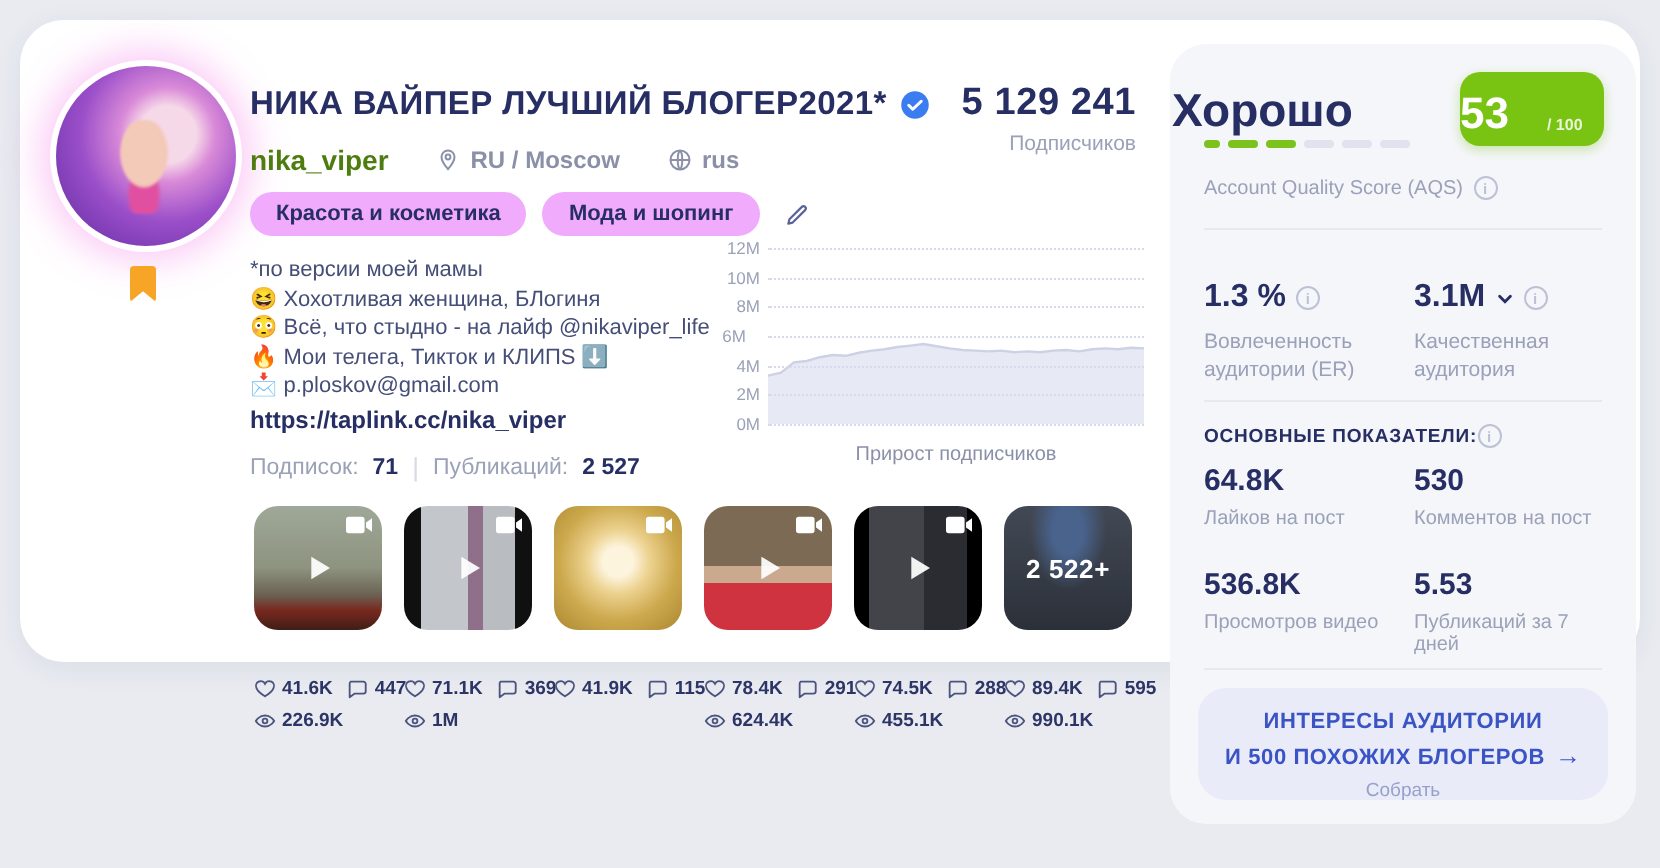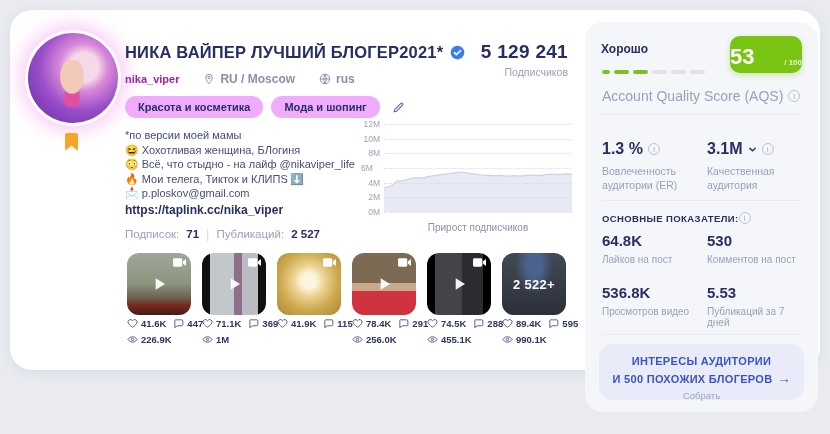--- a/index.html
+++ b/index.html
@@ -1,18 +1,18 @@
 <!DOCTYPE html>
 <html><head>
 <meta charset="utf-8">
 <style>
   * { margin:0; padding:0; box-sizing:border-box; }
   body { font-family:"Liberation Sans",sans-serif; background:#e9ebf1; }
   .stage { position:relative; width:830px; height:434px; background:#e9ebf1; overflow:hidden; }
-  .card { position:absolute; left:10px; top:10px; width:810px; height:360px; background:#ffffff;
+  .card { position:absolute; left:10px; top:10px; width:810px; height:321px; background:#ffffff;
           border-radius:22px; box-shadow:0 3px 14px rgba(40,50,90,.07); }
 
   
   .avatar { position:absolute; left:18px; top:23px; width:90px; height:90px; border-radius:50%;
             background: radial-gradient(circle at 62% 38%, #f6d9e8 0 18%, #d98ad8 30%, #9b4fc9 55%, #7b3bb4 78%, #6a2fa5 100%);
             box-shadow:0 0 0 3px #fff, 0 0 18px 8px rgba(246,140,235,.45); }
   .avatar::after { content:""; position:absolute; left:26%; top:30%; width:46%; height:52%;
             background: radial-gradient(ellipse at 50% 35%, #f3c9b8 0 38%, transparent 42%),
                         radial-gradient(ellipse at 50% 80%, #e14fa0 0 22%, transparent 30%);
             filter:blur(.4px); border-radius:50%; }
@@ -21,21 +21,21 @@
 
   .title-row { position:absolute; left:115px; top:33px; display:flex; align-items:center; gap:7px; }
   .title { font-size:16.5px; font-weight:700; color:#272e63; letter-spacing:.2px; }
   .verified { width:15px; height:15px; flex:0 0 auto; }
 
   .followers { position:absolute; right:252px; top:31px; text-align:right; }
   .followers .num { font-size:19px; font-weight:700; color:#272e63; letter-spacing:.3px; }
   .followers .lbl { font-size:10.5px; color:#9aa1b8; margin-top:3px; }
 
   .meta-row { position:absolute; left:115px; top:62px; display:flex; align-items:center; gap:24px; }
-  .username { color:#a21caf; font-size:11px; font-weight:700; cursor:pointer; }
+  .username { color:#4d7c0f; font-size:14px; font-weight:700; cursor:pointer; }
   .meta-item { display:flex; align-items:center; gap:5px; color:#8a90a8; font-size:12px; font-weight:600; }
   .meta-item svg { width:12px; height:12px; }
 
   .tags-row { position:absolute; left:115px; top:86px; display:flex; align-items:center; gap:8px; }
   .pill { background:#f0abfc; color:#272e63; font-size:11px; font-weight:700; padding:5px 13px;
           border-radius:14px; cursor:pointer; }
   .pencil { width:13px; height:13px; margin-left:4px; cursor:pointer; }
 
   .bio { position:absolute; left:115px; top:118px; font-size:11px; line-height:14.6px; color:#454e78; }
   .bio div { white-space:nowrap; }
@@ -54,47 +54,47 @@
                    font-size:10px; color:#8a90a8; }
 
   
   .posts { position:absolute; left:117px; top:243px; display:flex; gap:11px; }
   .post { width:64px; cursor:pointer; }
   .pimg { position:relative; width:64px; height:62px; border-radius:12px; overflow:hidden; }
   .vid { position:absolute; right:5px; top:5px; width:13px; height:9px; }
   .play { position:absolute; left:50%; top:50%; width:20px; height:20px; transform:translate(-50%,-50%); }
   .overlay { position:absolute; inset:0; display:flex; align-items:center; justify-content:center;
              background:rgba(22,26,38,.28); color:#fff; font-size:13px; font-weight:700; letter-spacing:.3px; }
-  .prow { display:flex; align-items:center; gap:7px; margin-top:3px; }
+  .prow { display:flex; align-items:center; gap:7px; margin-top:24px; }
   .prow.views { margin-top:5px; }
   .pstat { display:flex; align-items:center; gap:3px; font-size:9.5px; font-weight:700; color:#2c3566; }
   .sic { width:11px; height:11px; flex:0 0 auto; }
 
   .t1 { background:linear-gradient(180deg,#9fa898 0%,#8d937f 50%,#6b6152 72%,#79291f 84%,#3f1d16 100%); }
   .t2 { background:linear-gradient(90deg,#101010 0 13%,#c3c6ca 13% 50%,#8f6f8a 50% 62%,#b9bcc0 62% 87%,#101010 87%); }
   .t3 { background:radial-gradient(circle at 50% 45%,#fdf4dd 0 16%,#ecd28f 34%,#cda94e 62%,#ab8730 100%); }
   .t4 { background:linear-gradient(180deg,#7d6a55 0 48%,#caa98f 48% 62%,#cf3340 62% 100%); }
   .t5 { background:linear-gradient(90deg,#000 0 12%,#43444a 12% 55%,#2b2c31 55% 88%,#000 88%); }
   .t6 { background:radial-gradient(ellipse at 50% 20%,#5d80b4 0 17%,rgba(0,0,0,0) 42%),
                    linear-gradient(180deg,#555c66 0,#343940 100%); }
 
   
   .panel { position:absolute; left:575px; top:12px; width:233px; height:390px; background:#f5f6fa;
            border-radius:18px; }
-  .p-head { position:absolute; left:16px; top:20px; font-size:12px; font-weight:700; color:#272e63; }
+  .p-head { position:absolute; left:1px; top:20px; font-size:23px; font-weight:700; color:#272e63; }
   .aqs-bar { position:absolute; left:17px; top:48px; display:flex; gap:4px; align-items:center; }
   .dash { height:4px; border-radius:2px; background:#e0e3ee; }
   .dash.on { background:#7bc31c; }
   .score-badge { position:absolute; right:16px; top:14px; width:72px; height:37px; background:#79c312;
-                 border-radius:10px; display:flex; align-items:flex-end; justify-content:space-between;
+                 border-radius:10px; display:flex; align-items:flex-end; justify-content:flex-start;
                  padding-bottom:5px; gap:19px; box-shadow:0 2px 6px rgba(120,195,20,.35); }
   .score-badge .v { color:#fff; font-size:22px; font-weight:700; line-height:22px; }
   .score-badge .m { color:#eaf6d8; font-size:8px; font-weight:700; line-height:11px; }
   .aqs-label { position:absolute; left:17px; top:66px; display:flex; align-items:center; gap:5px;
-               font-size:14px; color:#9aa1b8; }
+               font-size:10px; color:#9aa1b8; }
   .info { width:12px; height:12px; border:1px solid #bcc2d6; border-radius:50%; color:#bcc2d6;
           font-size:7.5px; font-weight:700; display:inline-flex; align-items:center; justify-content:center;
           cursor:pointer; flex:0 0 auto; }
   .info::after { content:"i"; }
   .divider { position:absolute; left:17px; right:17px; height:0; border-top:1px solid #e7e9f1; }
   .d1 { top:92px; } .d2 { top:178px; } .d3 { top:312px; }
 
   .stat2 { position:absolute; top:102px; }
   .stat2.c1 { left:17px; width:100px; } .stat2.c2 { left:122px; width:100px; }
   .stat2 .vrow { display:flex; align-items:center; gap:5px;margin-top:16px; }
@@ -335,21 +335,21 @@
               </svg>
               <b>291</b>
             </span>
         </div>
         <div class="prow views">
           <span class="pstat">
               <svg class="sic" viewBox="0 0 24 24">
                 <path d="M2 12s3.6-6 10-6 10 6 10 6-3.6 6-10 6-10-6-10-6z" fill="none" stroke="#4a547e" stroke-width="2"></path>
                 <circle cx="12" cy="12" r="2.6" fill="none" stroke="#4a547e" stroke-width="2"></circle>
               </svg>
-              <b>256.0K</b>
+              <b>624.4K</b>
             </span>
         </div>
       </div>
 
       <div class="post">
         <div class="pimg t5">
           <svg class="vid" viewBox="0 0 14 9">
               <path d="M1.5 0h7A1.5 1.5 0 0 1 10 1.5v6A1.5 1.5 0 0 1 8.5 9h-7A1.5 1.5 0 0 1 0 7.5v-6A1.5 1.5 0 0 1 1.5 0zM10.8 3.1 14 .8v7.4l-3.2-2.3z" fill="#fff"></path>
             </svg>
           <svg class="play" viewBox="0 0 24 24">

